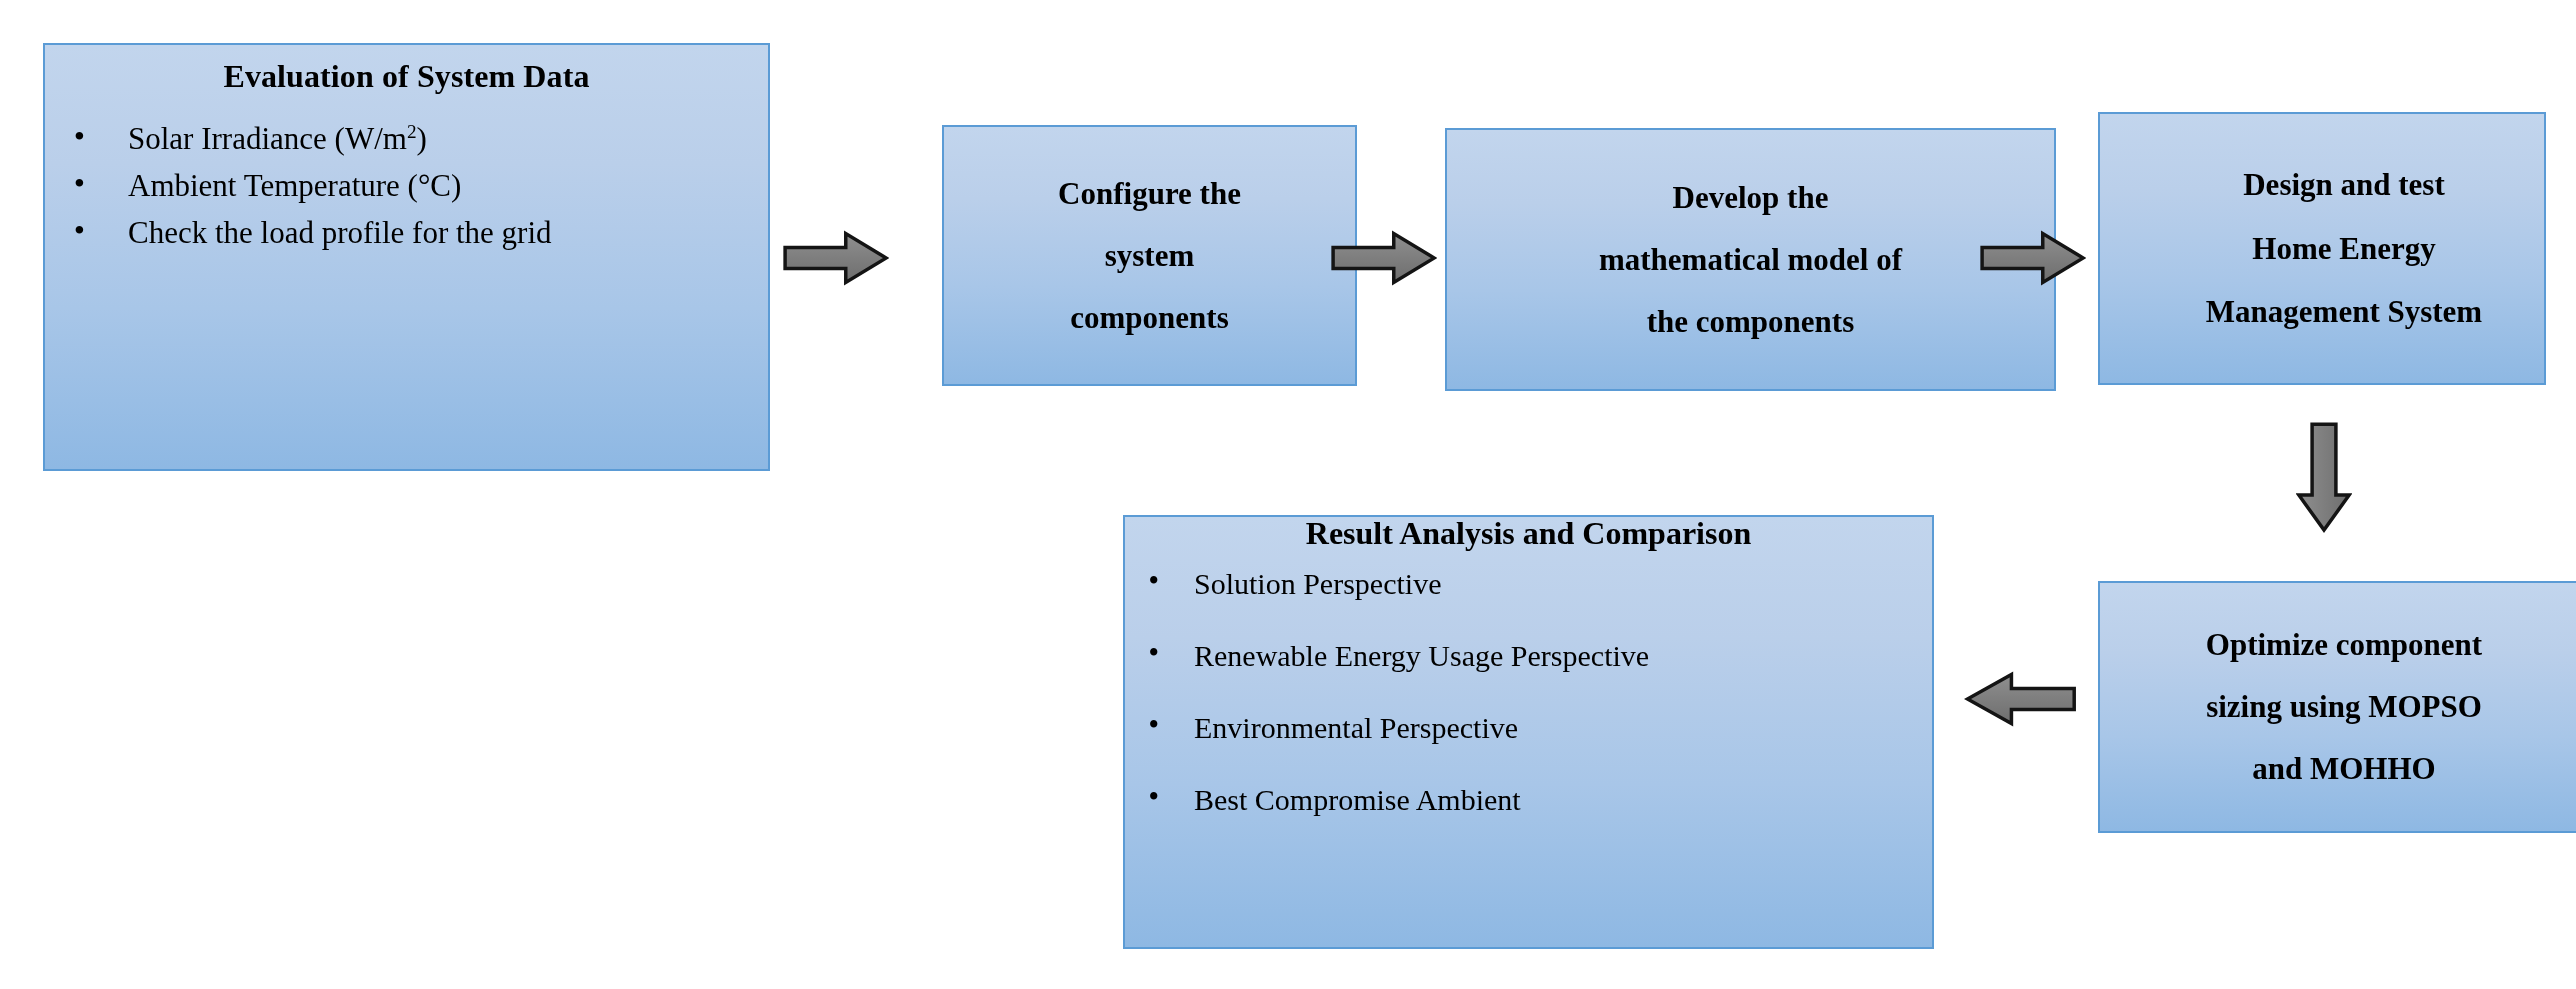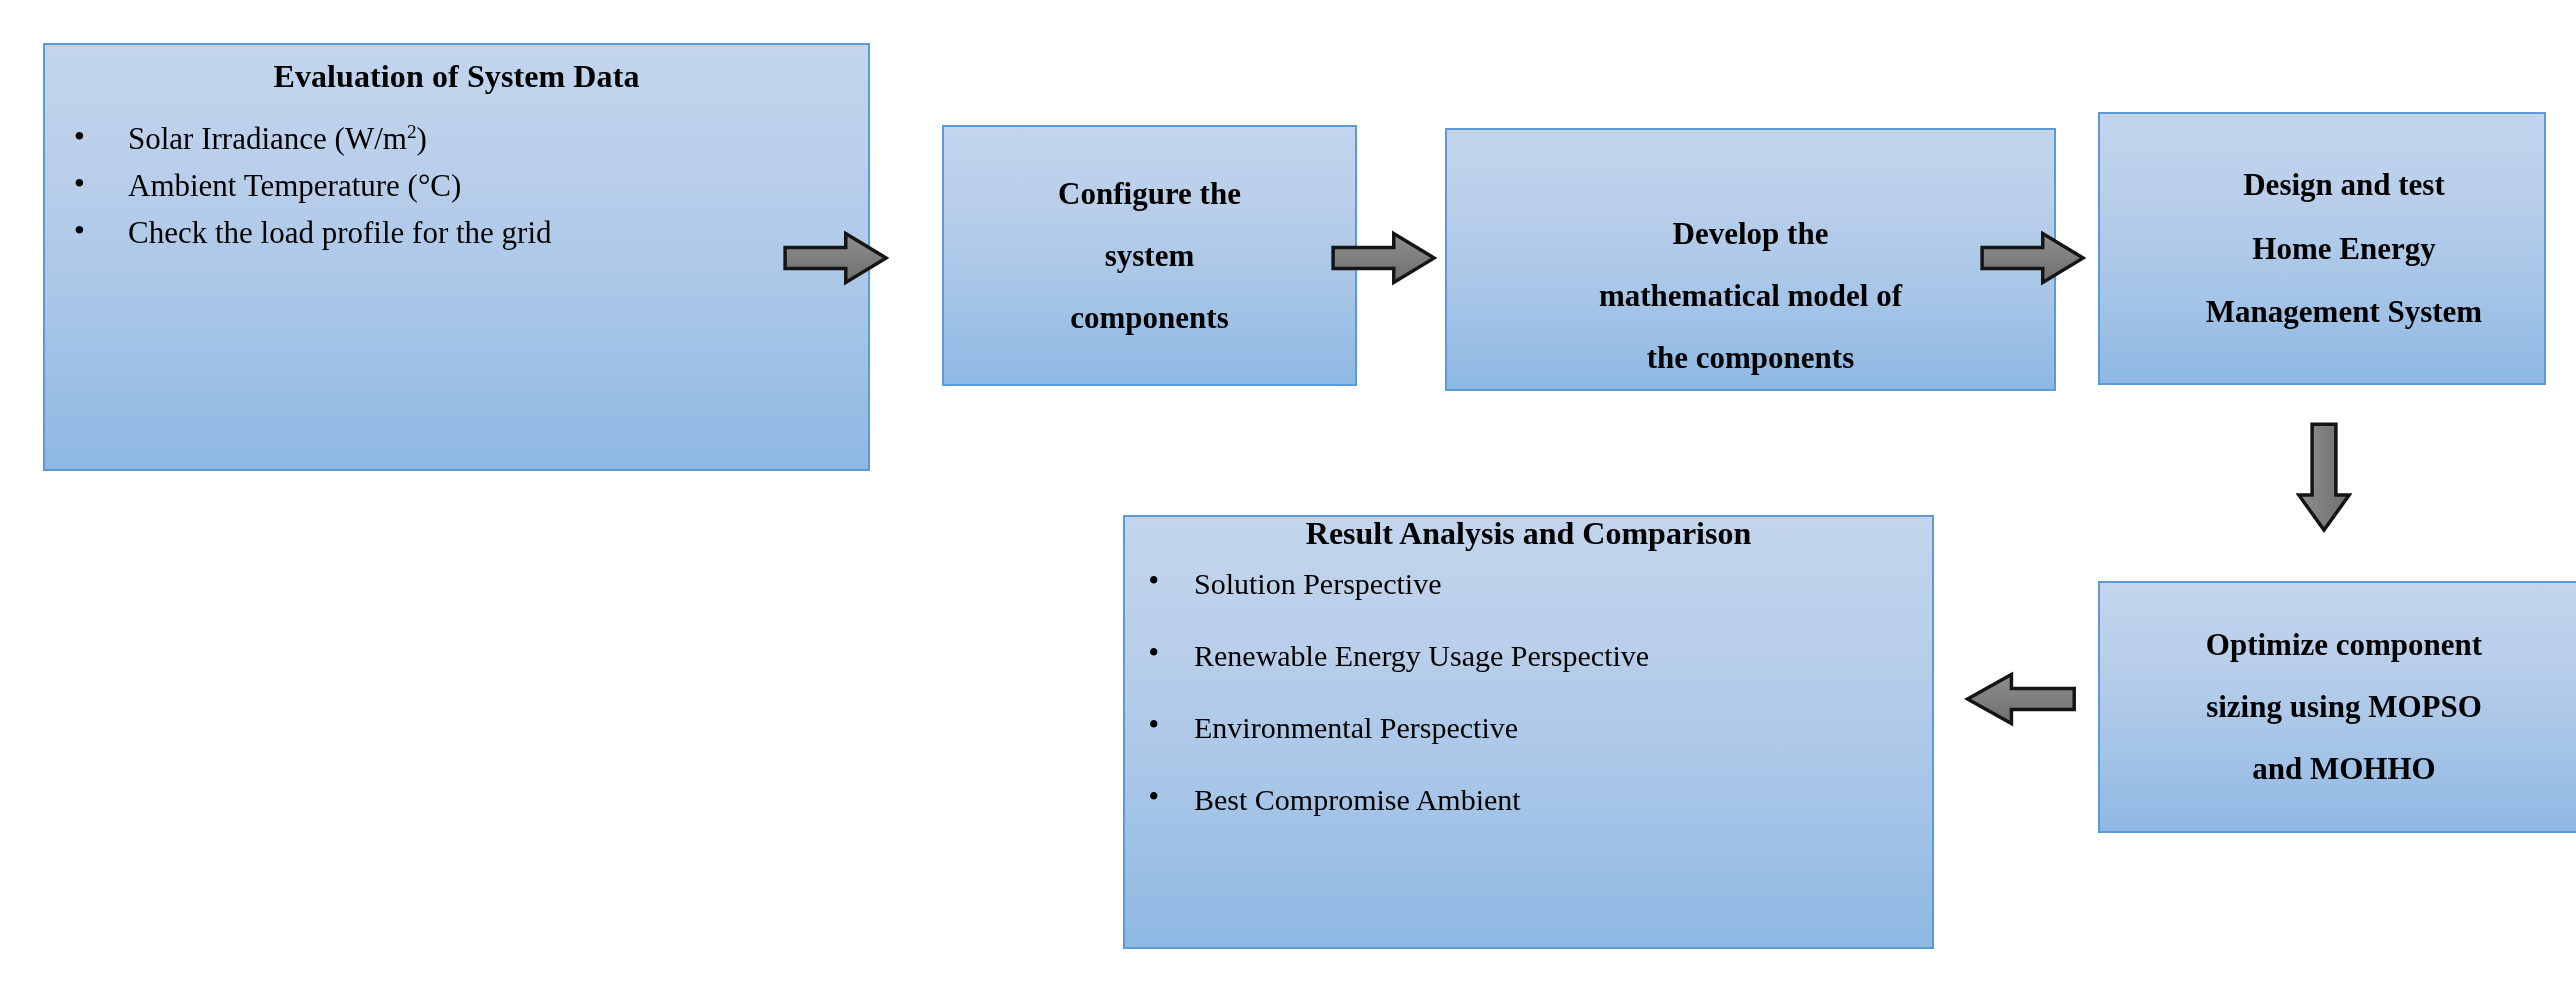--- a/index.html
+++ b/index.html
@@ -47,41 +47,41 @@
     text-align: left;
     font-weight: normal;
   }
   .bullets li .dot {
     position: absolute;
     font-weight: bold;
   }
 
   
   #node-evaluation {
-    left: 43px; top: 43px; width: 827px; height: 428px;
+    left: 43px; top: 43px; width: 727px; height: 428px;
     justify-content: flex-start;
     padding: 15.4px 0 0 0;
   }
   #node-evaluation .node-title { font-size: 32px; letter-spacing: 0.1px; }
   #node-evaluation .bullets { margin-top: 21px; padding-left: 24px; }
   #node-evaluation .bullets li {
     font-size: 31px;
     line-height: 1.52;
     padding-left: 59px;
     min-height: 46px;
   }
   #node-evaluation .bullets li .dot { left: 5.6px; top: 0; font-size: 28px; }
   sup.exp { font-size: 0.62em; vertical-align: super; line-height: 0; }
 
   
   #node-configure { left: 900px; top: 125px; width: 415px; height: 261px; margin-left: 42px; }
   #node-configure .node-title { font-size: 31px; line-height: 2.0; }
 
   
-  #node-model { left: 1445px; top: 128px; width: 611px; height: 263px; justify-content: flex-end; }
+  #node-model { left: 1445px; top: 128px; width: 611px; height: 263px; }
   #node-model .node-title { font-size: 31px; line-height: 2.0; }
 
   
   #node-hems { left: 2098px; top: 112px; width: 448px; height: 273px; }
   #node-hems .node-title { font-size: 31px; line-height: 2.05; margin-left: 44px; }
 
   
   #node-optimize { left: 2098px; top: 581px; width: 492px; height: 252px; }
   #node-optimize .node-title { font-size: 31px; line-height: 2.0; }
 

